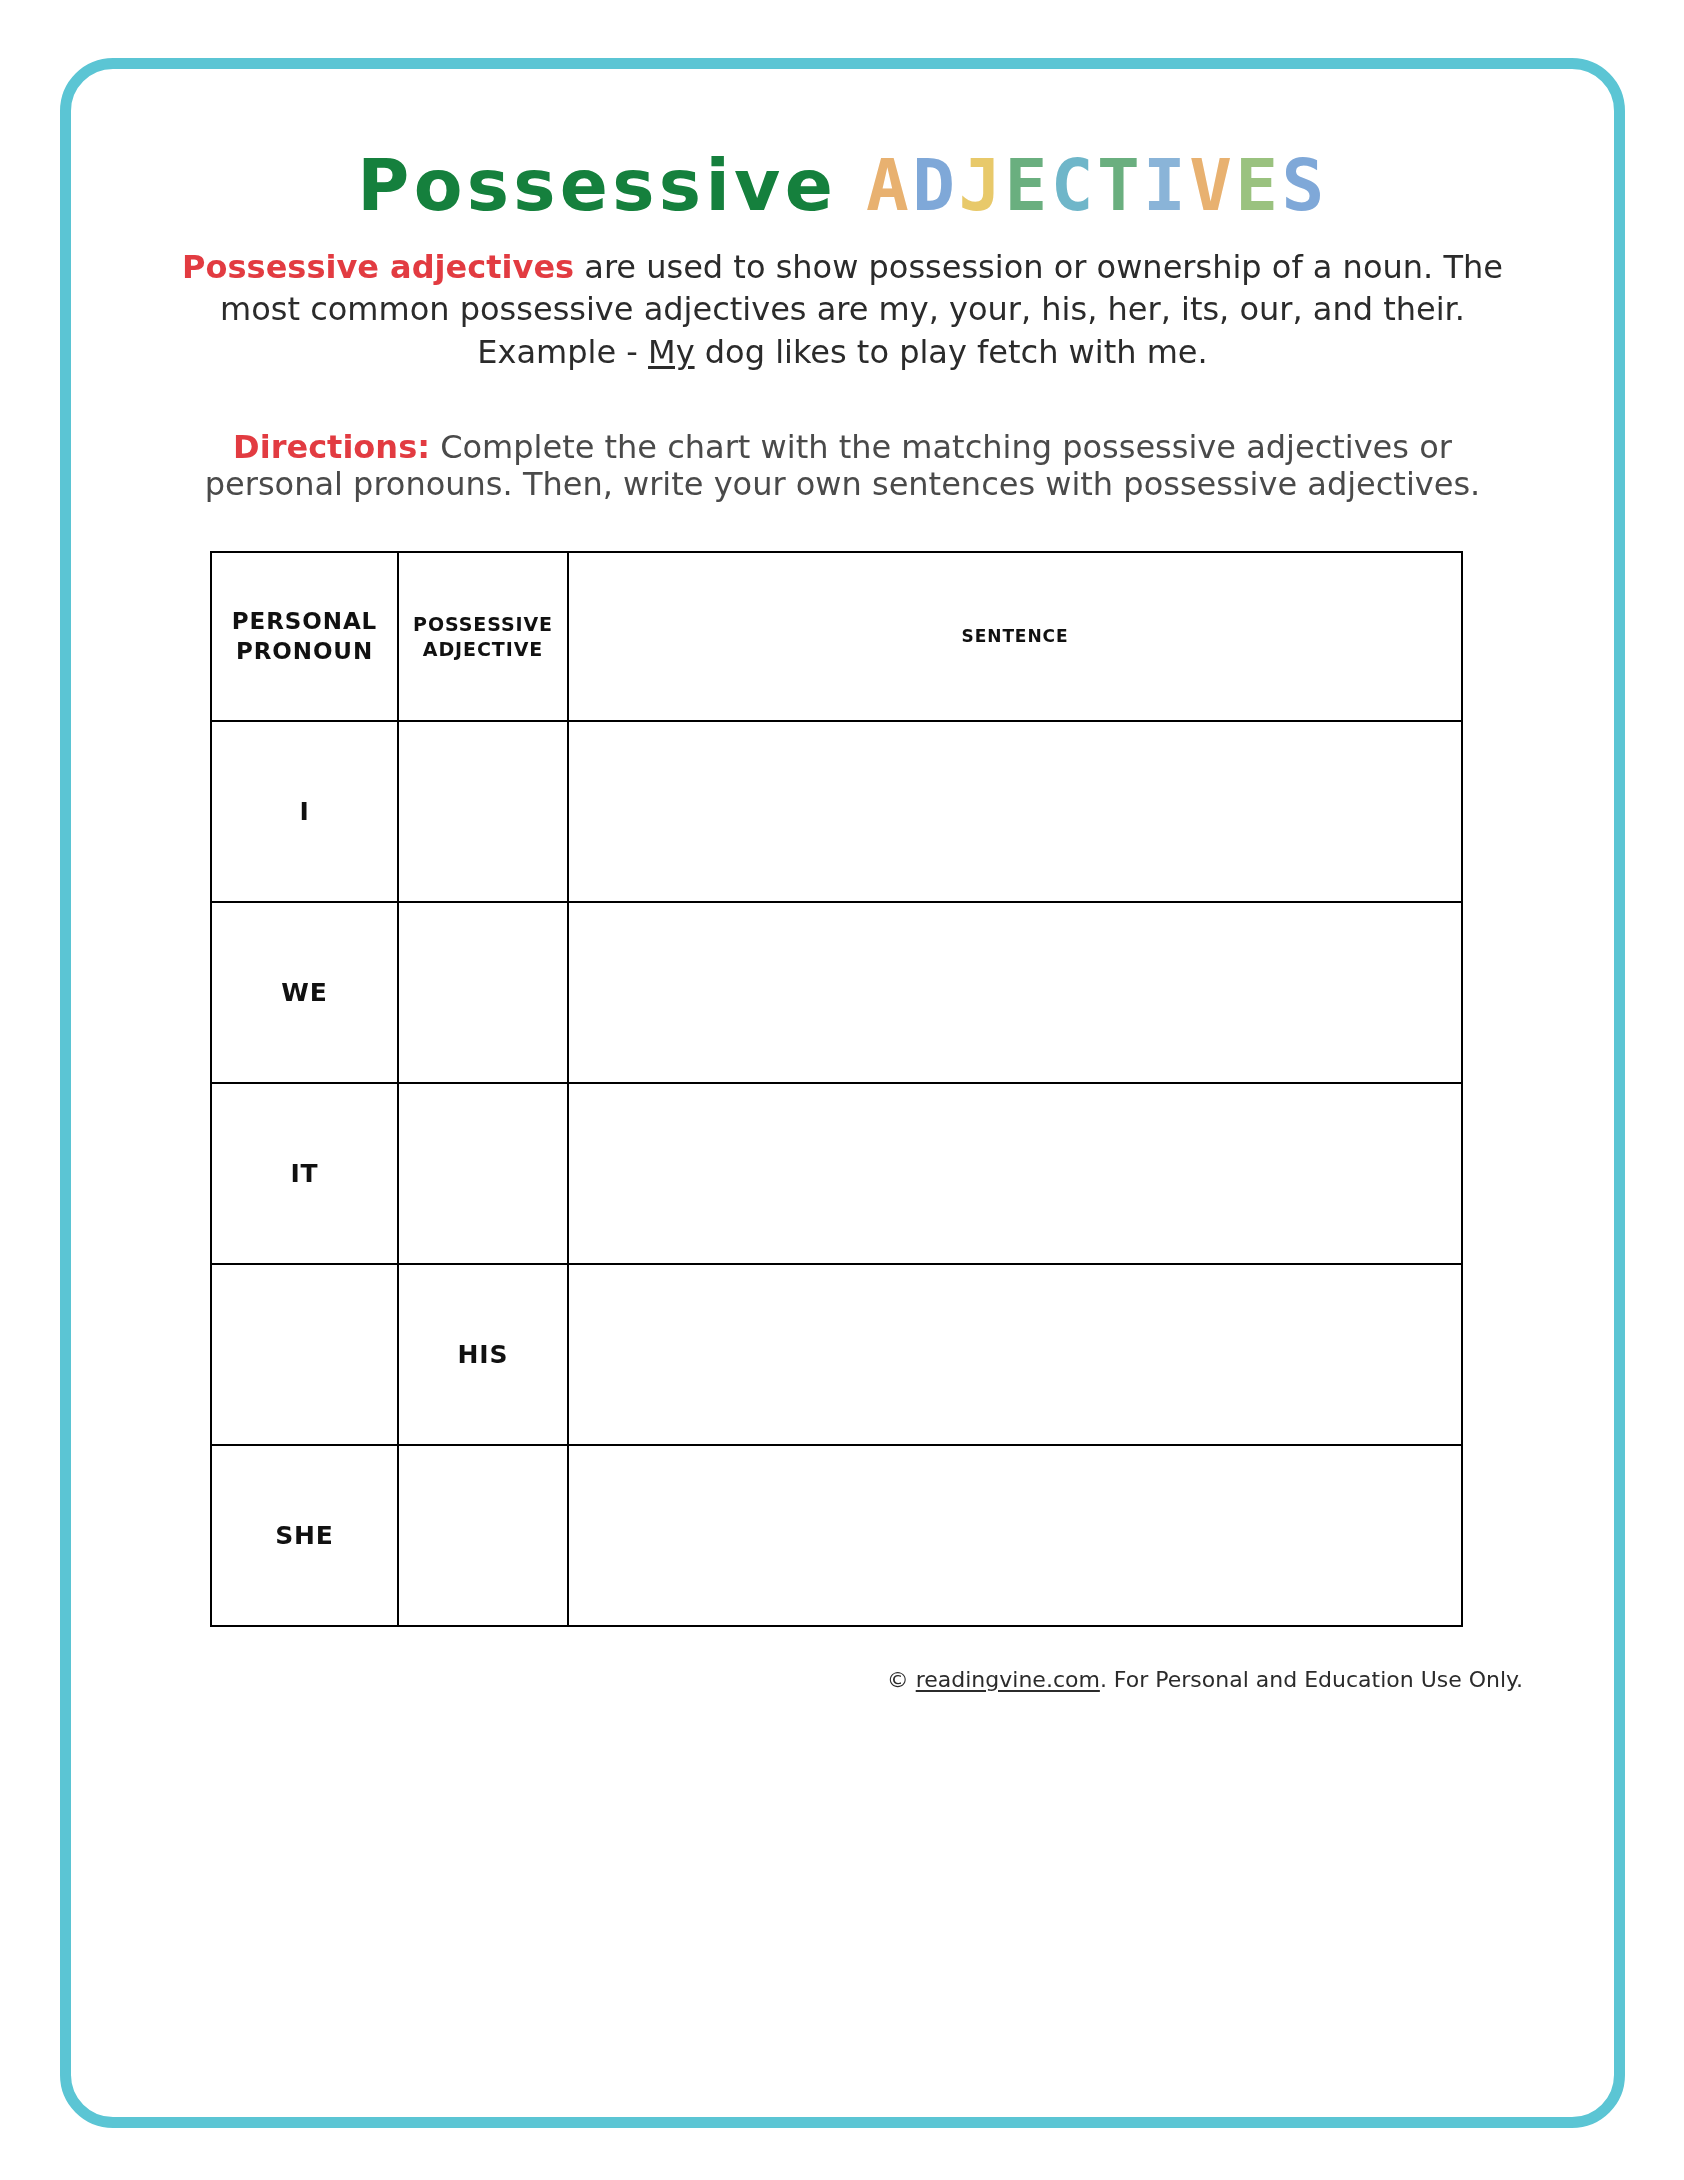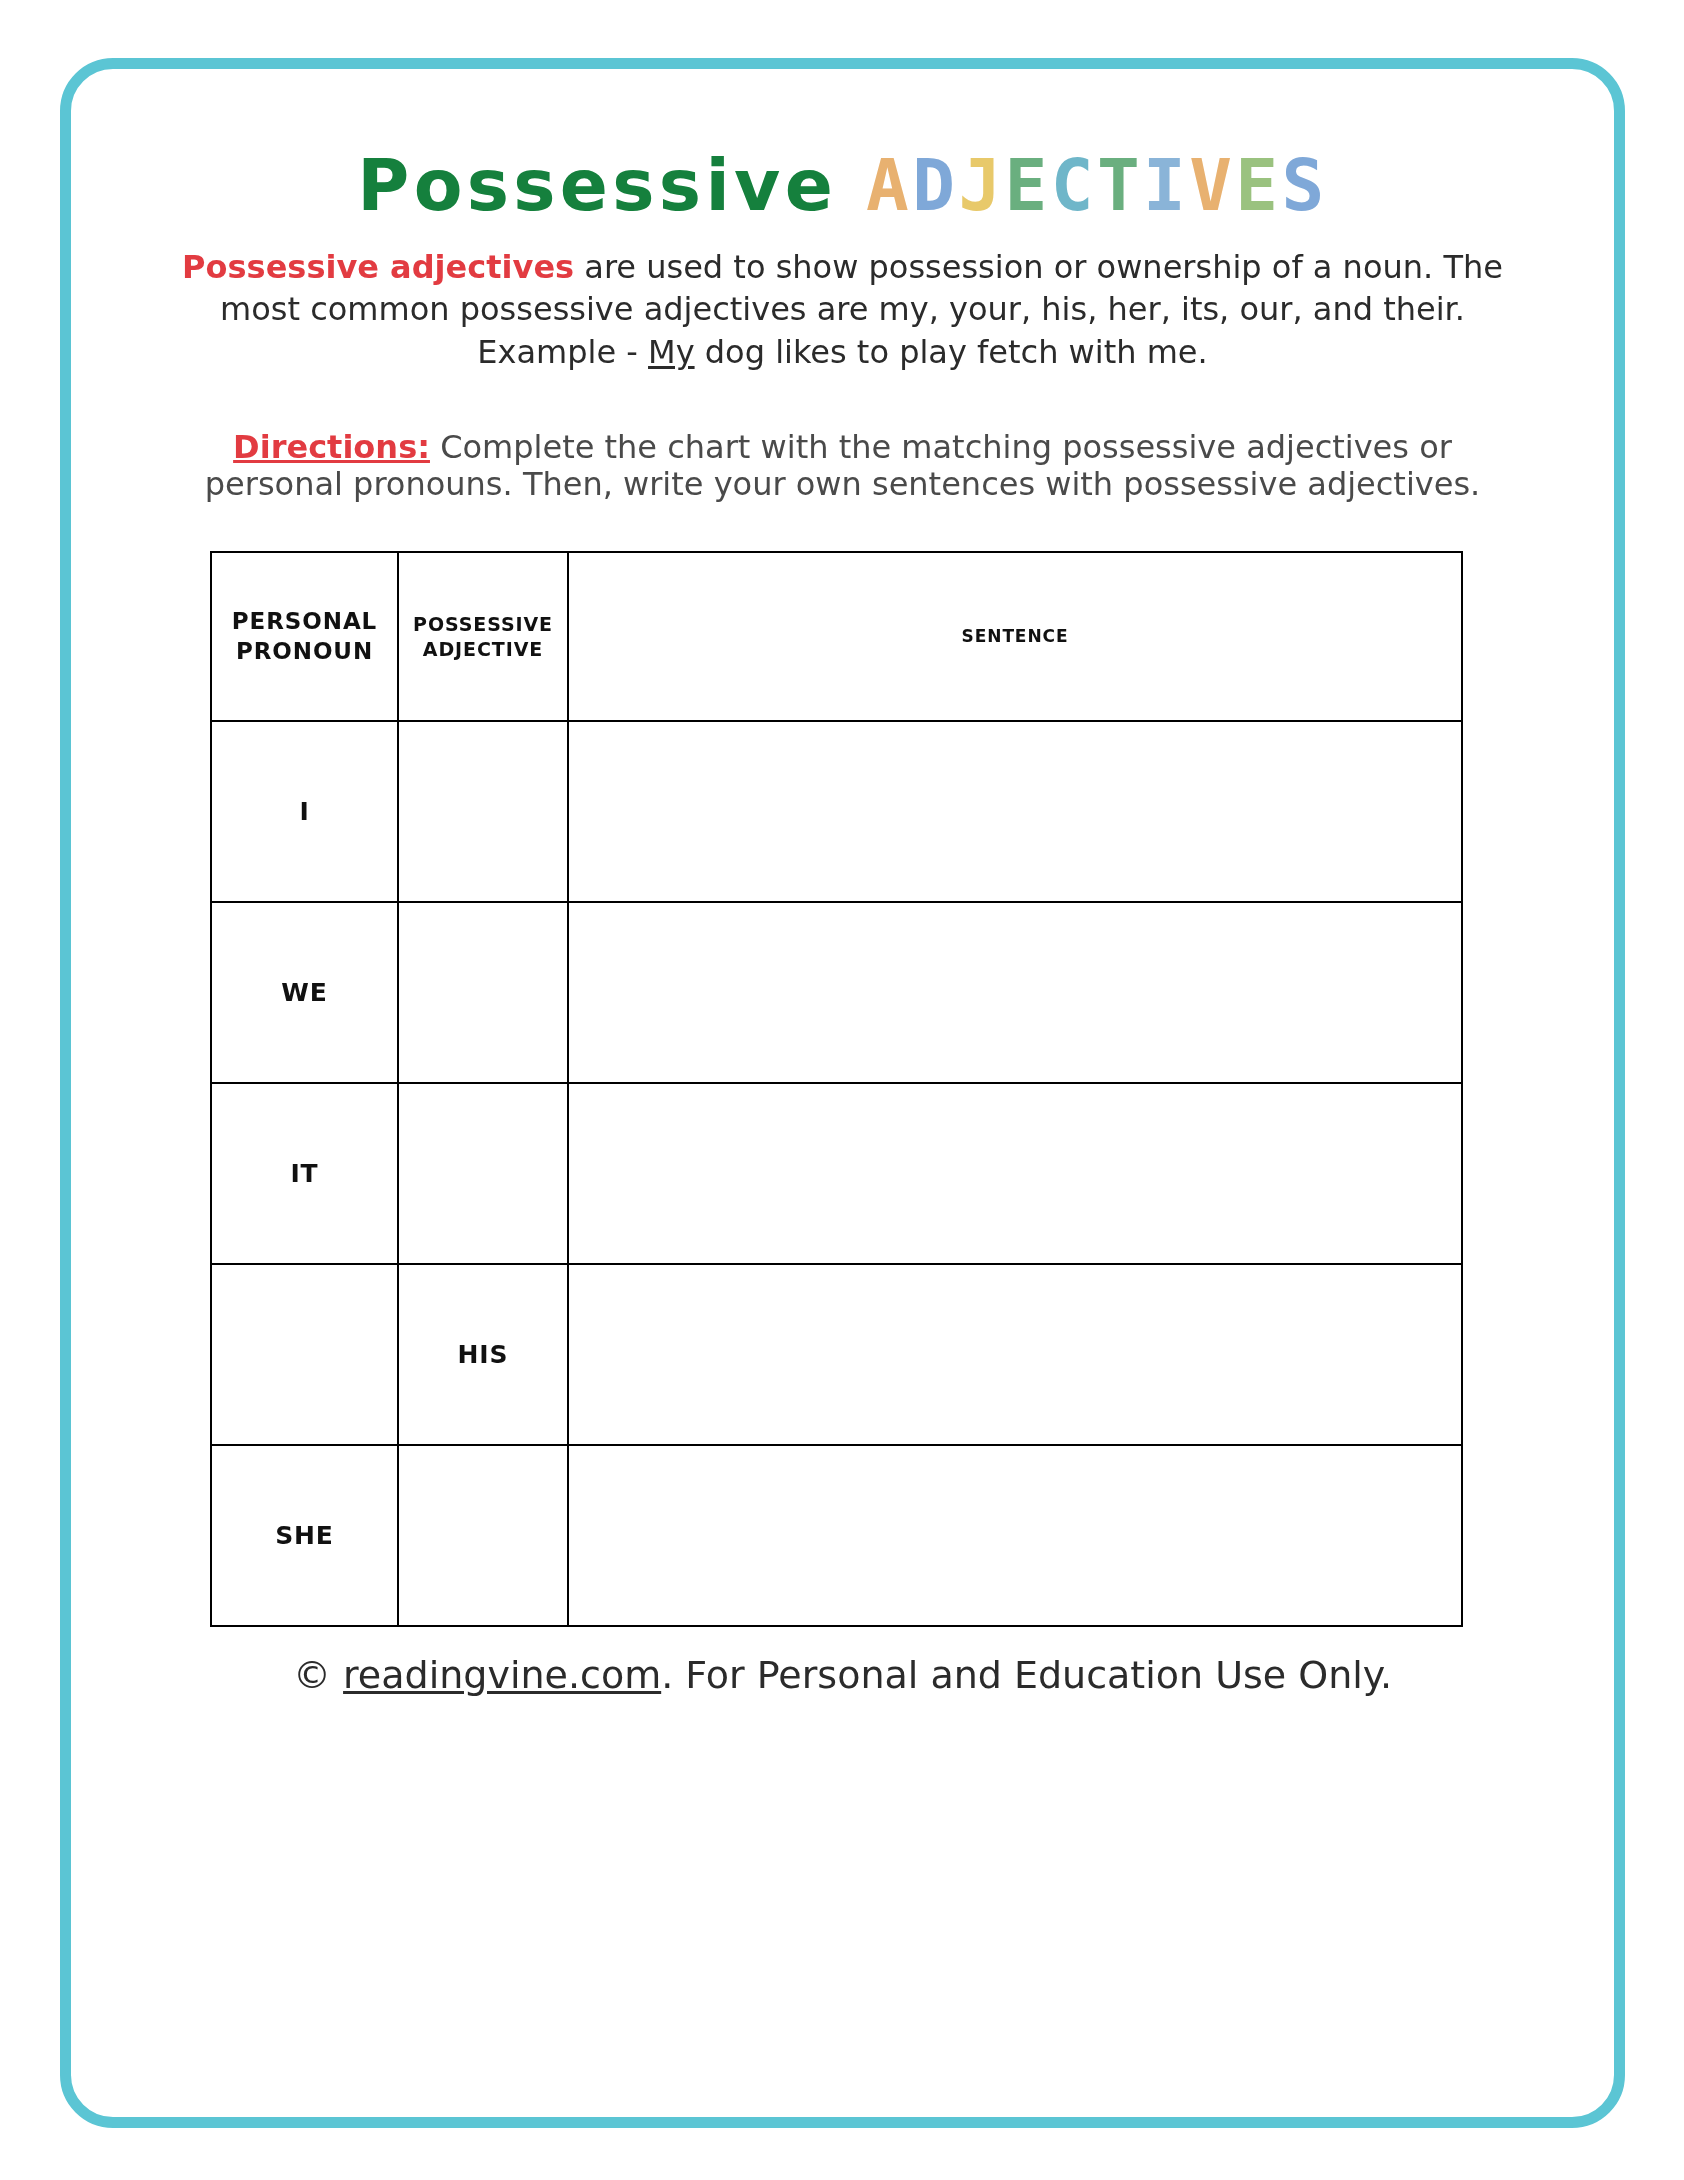--- a/index.html
+++ b/index.html
@@ -82,21 +82,20 @@
     text-align: center;
     font-size: 32px;
     line-height: 1.14;
     color: #4a4a4a;
     margin: 55px 34px 0 34px;
     font-family: "DejaVu Sans", sans-serif;
   }
   .directions .dir-label {
     color: #e23b41;
     font-weight: bold;
-    text-decoration: underline;
   }
 
   
   .chart-wrap {
     margin: 49px 60px 0 48px;
   }
   table.chart {
     width: 100%;
     border-collapse: collapse;
     table-layout: fixed;
@@ -125,23 +124,23 @@
     font-family: "DejaVu Sans", sans-serif;
     font-weight: bold;
     font-size: 25px;
     color: #111;
     letter-spacing: 0.9px;
   }
   .cell-blank { }
 
   
   .footer {
-    margin-top: 26px;
-    text-align: center;
-    font-size: 38px;
+    margin-top: 40px;
+    text-align: right;
+    font-size: 22px;
     color: #2b2b2b;
     font-family: "DejaVu Sans", sans-serif;
   }
   .footer a, .footer .link {
     color: #2b2b2b;
     text-decoration: underline;
     text-underline-offset: 3.4px;
   }
 </style>
 </head>

